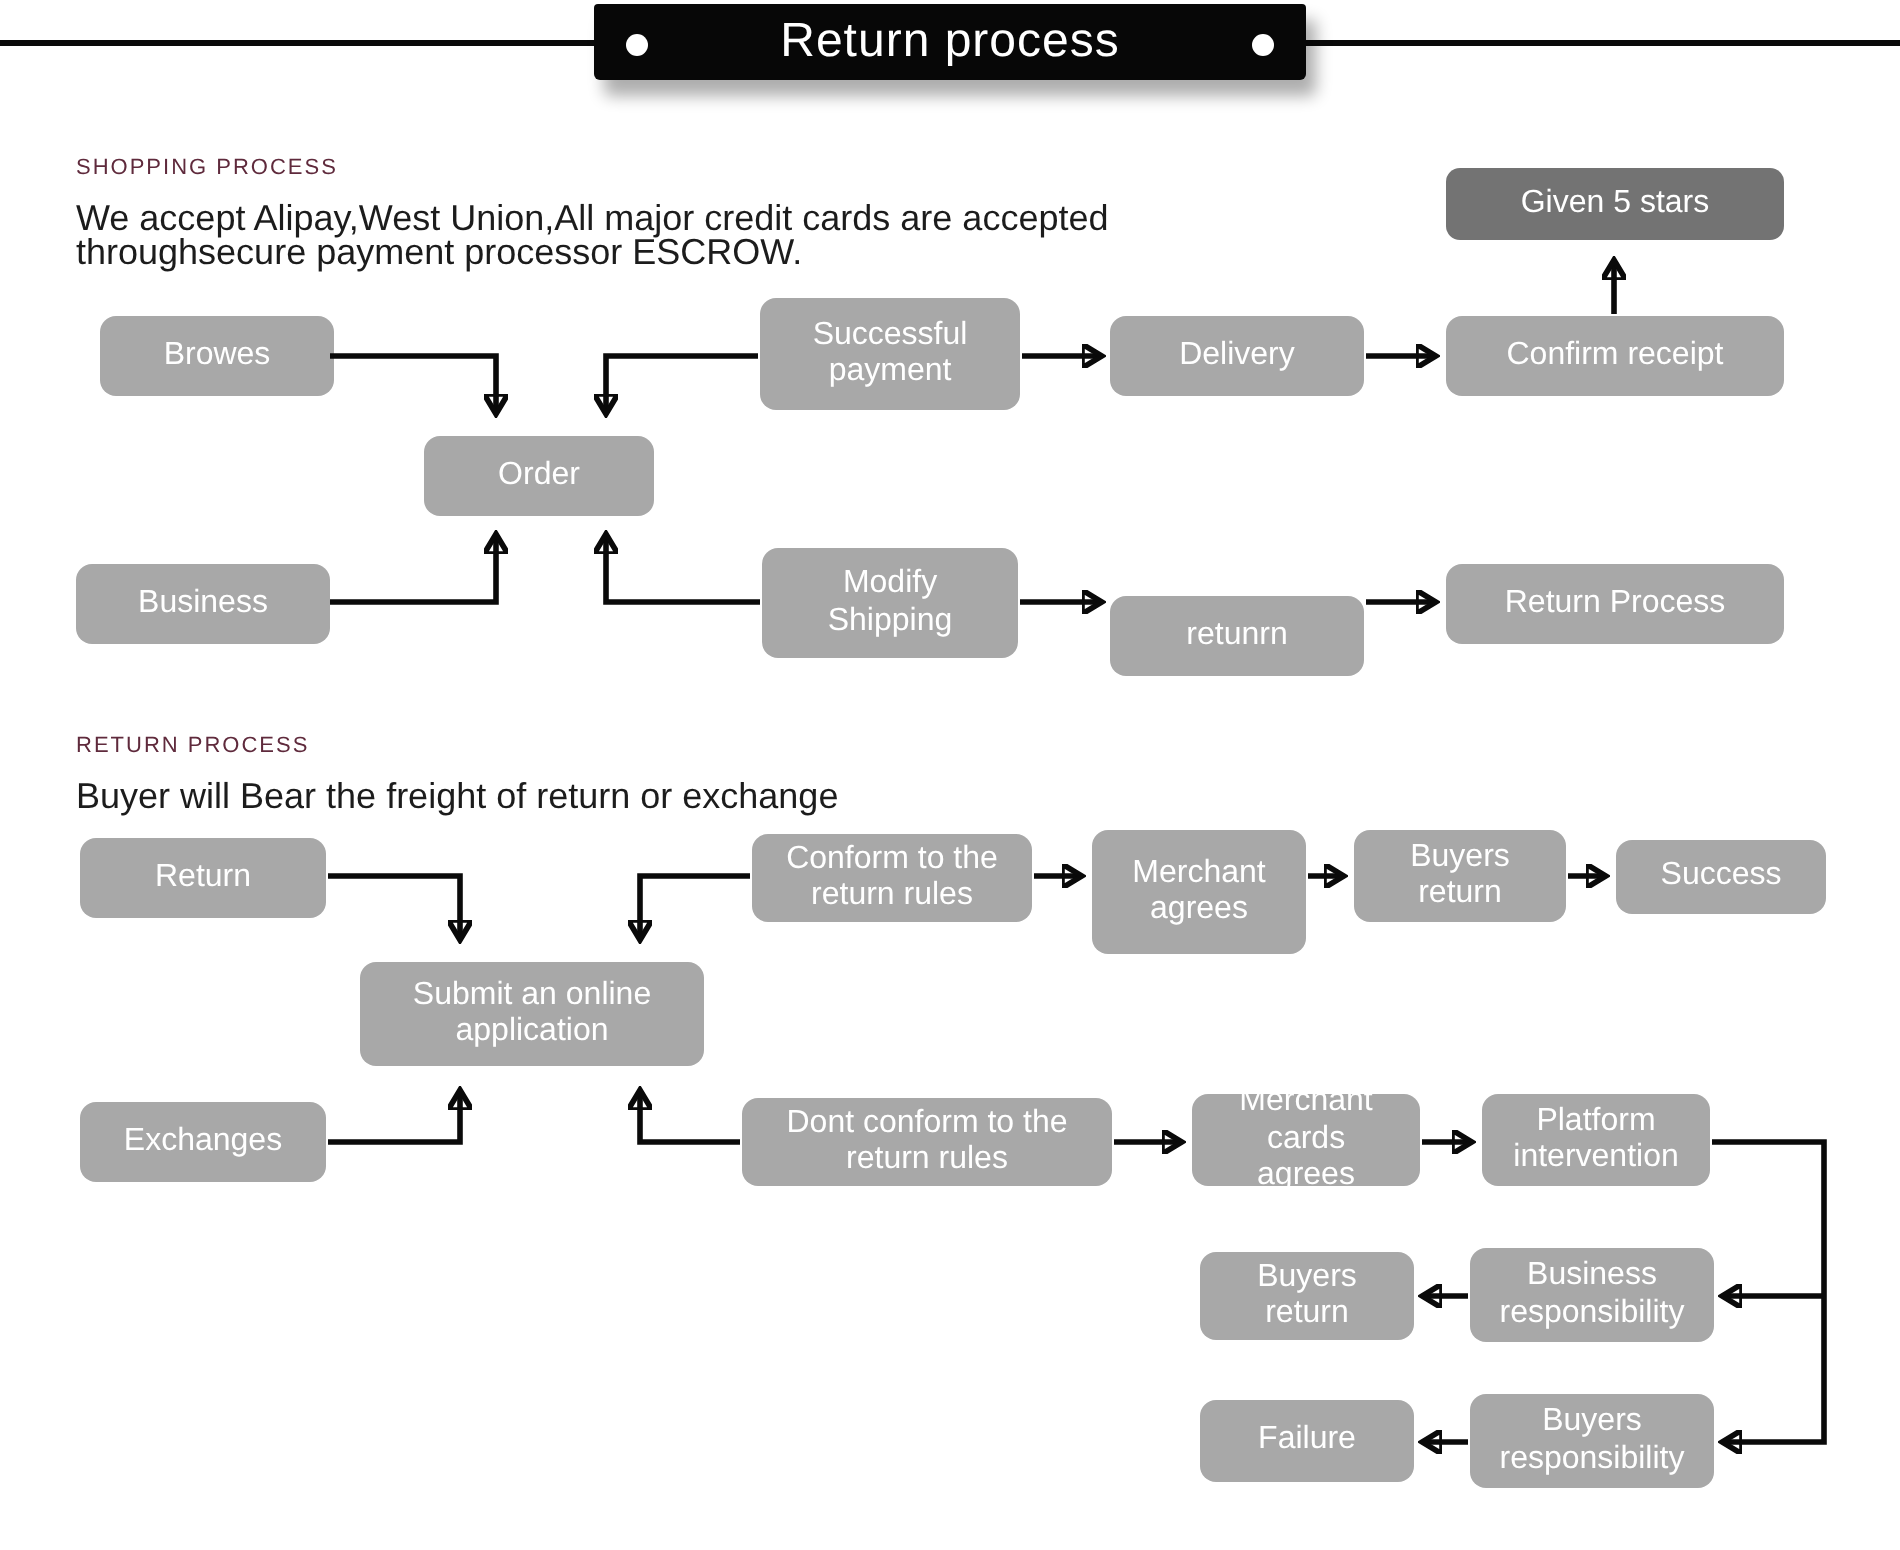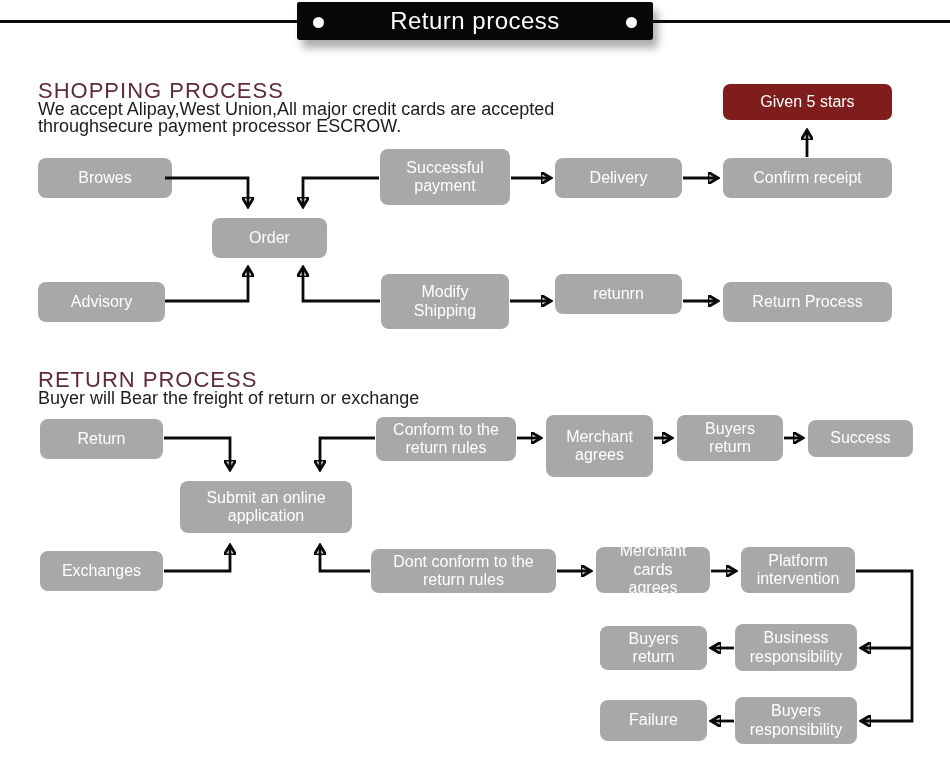--- a/index.html
+++ b/index.html
@@ -14,30 +14,30 @@
     background:#070707; border-radius:2px 2px 3px 3px;
     display:flex; align-items:center; justify-content:center;
     box-shadow:5px 8px 8px rgba(0,0,0,0.32);
   }
   .ribbon-title { color:#ffffff; font-size:24px; letter-spacing:0.5px; }
   .dot { position:absolute; top:15px; width:11px; height:11px; border-radius:50%; background:#ffffff; }
   .dot-l { left:16px; }
   .dot-r { right:16px; }
   
   .sec-head {
-    position:absolute; left:38px; color:#5f2a3c; font-size:22px; letter-spacing:1px;
+    position:absolute; left:38px; color:#5f2a3c; font-size:11px; letter-spacing:1px;
   }
   .sec-sub { position:absolute; left:38px; color:#1c1c1c; font-size:18px; line-height:17px; }
   
   .node {
     position:absolute; background:#a8a8a8; color:#ffffff; border-radius:8px;
     display:flex; align-items:center; justify-content:center; text-align:center;
     font-size:16px; line-height:1.15; padding:0 12px; box-sizing:border-box;
   }
-  .node.maroon { background:#7f1d1d; border-radius:7px; }
+  .node.maroon { background:#737373; border-radius:7px; }
   .node.p4 { padding:0 4px; }
   .arrows { position:absolute; left:0; top:0; width:950px; height:775px; pointer-events:none; }
   .arrows path { stroke:#0a0a0a; stroke-width:2.8; fill:none; }
 </style>
 </head>
 <body>
 
 <div class="page">
 
   <div class="topline"></div>
@@ -47,28 +47,28 @@
     <span class="dot dot-r"></span>
   </div>
 
   <div class="sec-head" style="top:78px">SHOPPING PROCESS</div>
   <div class="sec-sub" style="top:101px">
     <div>We accept Alipay,West Union,All major credit cards are accepted</div>
     <div>throughsecure payment processor ESCROW.</div>
   </div>
 
   <div class="node maroon" style="left:723px;top:84px;width:169px;height:36px">Given 5 stars</div>
-  <div class="node" style="left:38px;top:158px;width:134px;height:40px">Browes</div>
+  <div class="node" style="left:50px;top:158px;width:117px;height:40px">Browes</div>
   <div class="node" style="left:380px;top:149px;width:130px;height:56px">Successful payment</div>
   <div class="node" style="left:555px;top:158px;width:127px;height:40px">Delivery</div>
   <div class="node" style="left:723px;top:158px;width:169px;height:40px">Confirm receipt</div>
   <div class="node" style="left:212px;top:218px;width:115px;height:40px">Order</div>
-  <div class="node" style="left:38px;top:282px;width:127px;height:40px">Advisory</div>
+  <div class="node" style="left:38px;top:282px;width:127px;height:40px">Business</div>
   <div class="node" style="left:381px;top:274px;width:128px;height:55px">Modify Shipping</div>
-  <div class="node" style="left:555px;top:274px;width:127px;height:40px">retunrn</div>
+  <div class="node" style="left:555px;top:298px;width:127px;height:40px">retunrn</div>
   <div class="node" style="left:723px;top:282px;width:169px;height:40px">Return Process</div>
 
   <div class="sec-head" style="top:367px">RETURN PROCESS</div>
   <div class="sec-sub" style="top:390px">
     <div>Buyer will Bear the freight of return or exchange</div>
   </div>
 
   <div class="node" style="left:40px;top:419px;width:123px;height:40px">Return</div>
   <div class="node" style="left:376px;top:417px;width:140px;height:44px">Conform to the return rules</div>
   <div class="node" style="left:546px;top:415px;width:107px;height:62px">Merchant agrees</div>

